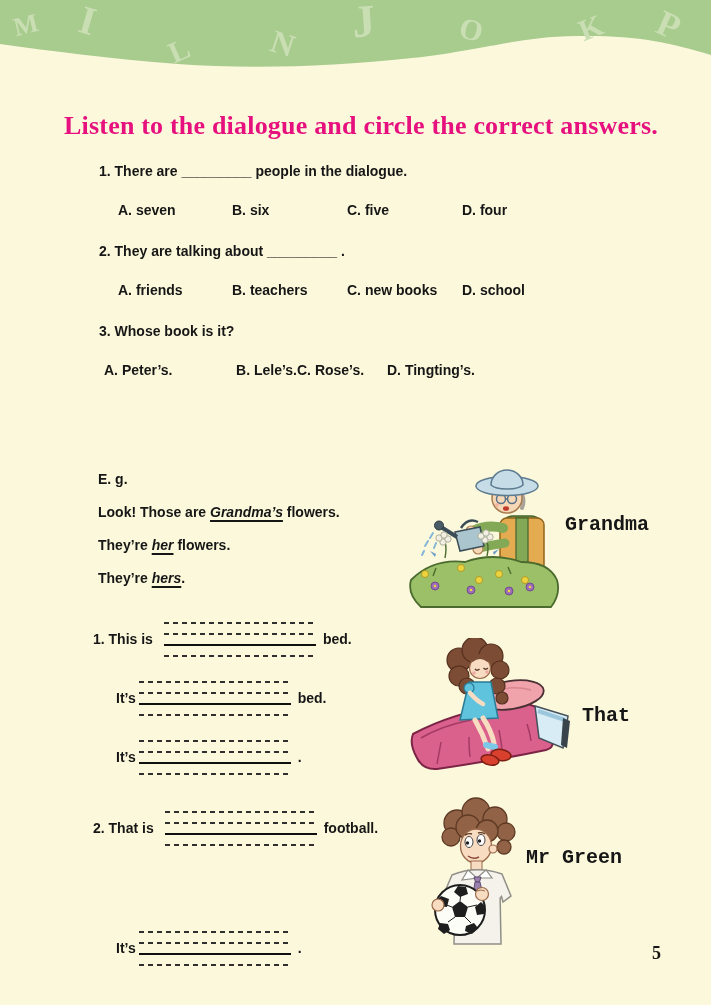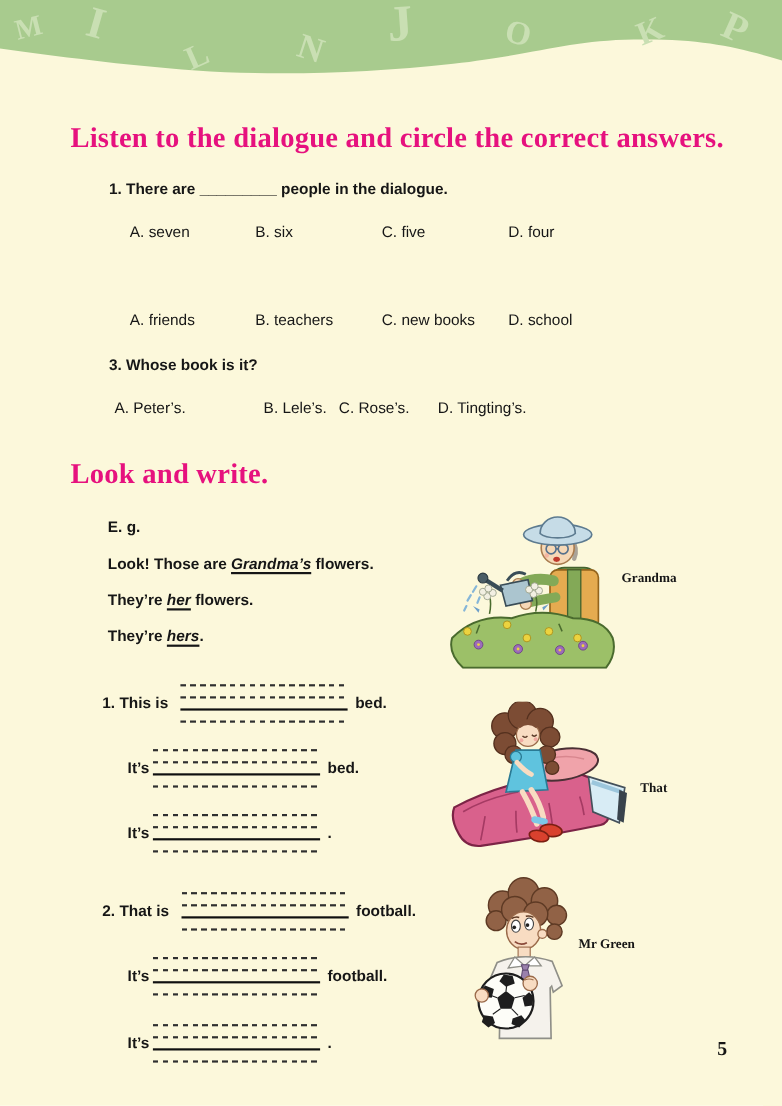--- a/index.html
+++ b/index.html
@@ -16,46 +16,46 @@
   .heading{
     position:absolute;left:64px;
     font-family:"Liberation Serif",serif;font-weight:bold;
     font-size:26px;line-height:26px;color:#e6117e;letter-spacing:.2px;
     white-space:nowrap;
   }
   .q{
     position:absolute;left:99px;font-weight:bold;font-size:14px;
     line-height:16px;white-space:pre;
   }
-  .opts{position:absolute;font-weight:normal;font-size:14px;line-height:16px;white-space:nowrap;}
+  .opts{position:absolute;font-weight:bold;font-size:14px;line-height:16px;white-space:nowrap;}
   .opts span{display:inline-block;}
   .opts-std{left:118px;}
   .opts-std span:nth-child(1){width:114px;}
   .opts-std span:nth-child(2){width:115px;}
   .opts-std span:nth-child(3){width:115px;}
   .opts-tight{left:104px;}
   .opts-tight span:nth-child(1){width:96px;}
   .opts-tight span:nth-child(2){width:97px;text-align:right;}
-  .opts-tight span:nth-child(3){width:90px;margin-left:11px;}
+  .opts-tight span:nth-child(3){width:90px;}
   .eg{position:absolute;left:98px;font-weight:bold;font-size:14px;line-height:17px;white-space:pre;}
   .eg .und{text-decoration:underline;text-decoration-thickness:1.5px;text-underline-offset:3px;font-style:italic;}
   .wrow{position:absolute;font-weight:bold;font-size:14px;line-height:14px;white-space:nowrap;}
   .wblank{
     display:inline-block;width:152px;height:35px;vertical-align:-13px;
     margin:0 7px 0 11px;
     background:
       repeating-linear-gradient(90deg,#2f2f2f 0 5px,transparent 5px 9px) 0 0/100% 2px no-repeat,
       repeating-linear-gradient(90deg,#2f2f2f 0 5px,transparent 5px 9px) 0 11px/100% 2px no-repeat,
       linear-gradient(#101010,#101010) 0 22px/100% 2.4px no-repeat,
       repeating-linear-gradient(90deg,#2f2f2f 0 5px,transparent 5px 9px) 0 33px/100% 2px no-repeat;
   }
   .wrow.its .wblank{margin-left:3px;}
   .figlabel{
-    position:absolute;font-family:Liberation Serif, serif;font-weight:bold;
-    font-size:12px;line-height:18px;white-space:nowrap;
+    position:absolute;font-family:Liberation Mono, monospace;font-weight:bold;
+    font-size:20px;line-height:18px;white-space:nowrap;
   }
   .fig{position:absolute;}
   .pagenum{
     position:absolute;left:652px;top:943px;
     font-family:"Liberation Serif",serif;font-weight:bold;font-size:18px;
   }
 </style>
 </head>
 <body>
 
@@ -73,42 +73,41 @@
     <text x="660" y="38" font-size="36" transform="rotate(24 672 20)">P</text>
   </svg>
 
   <div class="heading" style="top:113px">Listen to the dialogue and circle the correct answers.</div>
 
   <div class="q" style="top:163px">1. There are _________ people in the dialogue.</div>
   <div class="opts opts-std" style="top:202px">
     <span>A. seven</span><span>B. six</span><span>C. five</span><span>D. four</span>
   </div>
 
+  <div class="q" style="top:243px">2. They are talking about _________ .</div>
   <div class="opts opts-std" style="top:282px">
     <span>A. friends</span><span>B. teachers</span><span>C. new books</span><span>D. school</span>
   </div>
 
   <div class="q" style="top:323px">3. Whose book is it?</div>
   <div class="opts opts-tight" style="top:362px">
     <span>A. Peter’s.</span><span>B. Lele’s.</span><span>C. Rose’s.</span><span>D. Tingting’s.</span>
   </div>
 
-  <div class="heading" style="top:418px">Look and write.</div>
 
   <div class="eg" style="top:471px">E. g.</div>
   <div class="eg" style="top:504px"><span>Look! Those are </span><span class="und">Grandma’s</span><span> flowers.</span></div>
   <div class="eg" style="top:537px"><span>They’re </span><span class="und">her</span><span> flowers.</span></div>
   <div class="eg" style="top:570px"><span>They’re </span><span class="und">hers</span><span>.</span></div>
 
   <div class="wrow" style="left:93px;top:622px"><span>1. This is</span><span class="wblank"></span><span>bed.</span></div>
   <div class="wrow its" style="left:116px;top:681px"><span>It’s</span><span class="wblank"></span><span>bed.</span></div>
   <div class="wrow its" style="left:116px;top:740px"><span>It’s</span><span class="wblank"></span><span>.</span></div>
 
   <div class="wrow" style="left:93px;top:811px"><span>2. That is</span><span class="wblank"></span><span>football.</span></div>
-  <div class="wrow its" style="left:116px;top:870px"><span>It’s</span><span class="wblank"></span><span>football.</span></div>
   <div class="wrow its" style="left:116px;top:931px"><span>It’s</span><span class="wblank"></span><span>.</span></div>
 
   <svg class="fig" style="left:403px;top:458px" width="162" height="150" viewBox="0 0 162 150">
     <rect x="100" y="103" width="34" height="27" rx="7" fill="#7ba6cd" stroke="#3c5e80" stroke-width="1.5"></rect>
     <rect x="98" y="58" width="42" height="56" rx="12" fill="#83a957" stroke="#44622e" stroke-width="1.5"></rect>
     <path d="M104,60 h30 a7,7 0 0 1 7,7 v40 a7,7 0 0 1 -7,7 h-30 a7,7 0 0 1 -7,-7 v-40 a7,7 0 0 1 7,-7 z" fill="#e5ab50" stroke="#93641d" stroke-width="1.5"></path>
     <rect x="113" y="60" width="12" height="54" fill="#83a957" stroke="#44622e" stroke-width="1.2"></rect>
     <path d="M116,32 q7,8 3,18" stroke="#aaa398" stroke-width="4" fill="none" stroke-linecap="round"></path>
     <circle cx="104" cy="40" r="15" fill="#f6d8b6" stroke="#a97c4f" stroke-width="1.5"></circle>
     <circle cx="98" cy="41" r="4.5" fill="none" stroke="#56718c" stroke-width="1.5"></circle>

